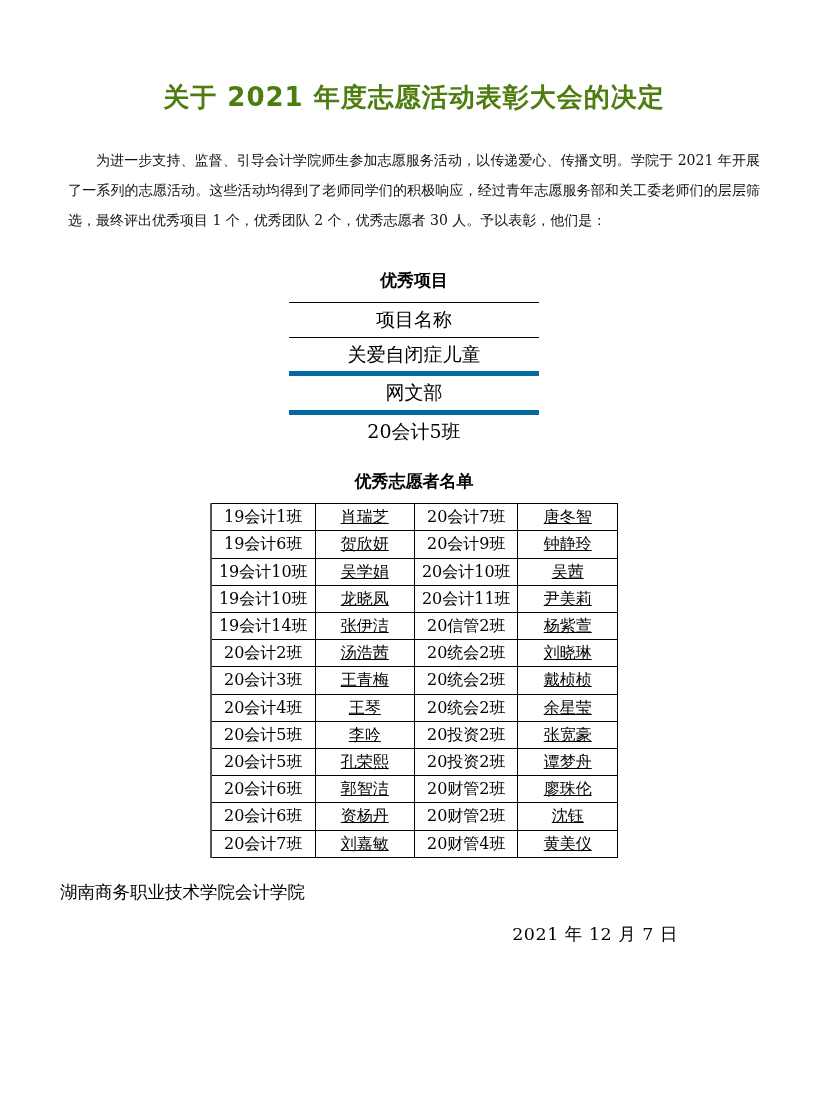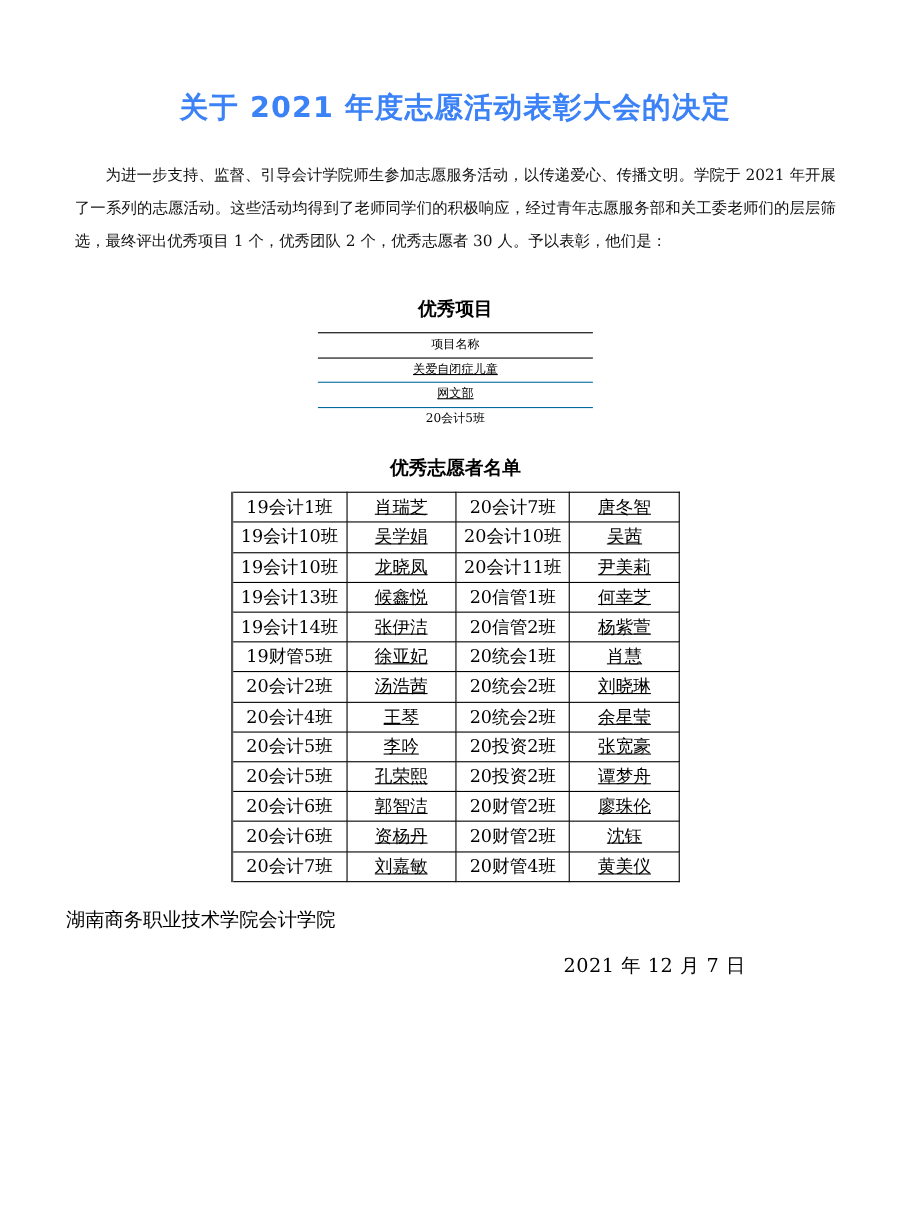--- a/index.html
+++ b/index.html
@@ -21,21 +21,21 @@
     padding: 62px 60px 20px 60px;
     background: #ffffff;
   }
   .doc-title {
     text-align: center;
     font-family: "DejaVu Sans", "Liberation Sans", sans-serif;
     font-weight: bold;
     font-size: 26px;
     letter-spacing: 1px;
     margin: 18px 0 30px 0;
-    color: #3b82f6;
+    color: #4d7c0f;
   }
   .body-para {
     font-size: 14px;
     line-height: 2.15;
     text-align: justify;
     text-indent: 2em;
     margin: 0 8px 0 8px;
     color: #111;
   }
   .section-heading {
@@ -49,31 +49,30 @@
     margin-top: 22px;
   }
   
   .ruled-table {
     margin: 0 auto;
     border-collapse: collapse;
     width: 250px;
   }
   .ruled-table td {
     text-align: center;
-    font-size: 11px;
+    font-size: 19px;
     padding: 2px 0 3px 0;
     line-height: 1.5;
   }
   .ruled-table tr.top td {
     border-top: 1.4px solid #000;
     border-bottom: 1px solid #000;
   }
   .ruled-table tr.mid td {
-    border-bottom: 1px solid #0369a1;
-    text-decoration: underline;
+    border-bottom: 5px solid #0369a1;
   }
   .ruled-table tr.last td {
     border-bottom: none;
   }
   
   .vol-table {
     margin: 6px auto 0 auto;
     border-collapse: collapse;
     width: 408px;
     border-left: 2px solid #555;
@@ -141,56 +140,56 @@
   <div class="section-heading tight">优秀志愿者名单</div>
   <table class="vol-table">
     <tbody>
       <tr>
         <td class="cls">19会计1班</td>
         <td class="nm">肖瑞芝</td>
         <td class="cls">20会计7班</td>
         <td class="nm">唐冬智</td>
       </tr>
       <tr>
+        <td class="cls">19会计6班</td>
+        <td class="nm">贺欣妍</td>
+        <td class="cls">20会计9班</td>
+        <td class="nm">钟静玲</td>
+      </tr>
+      <tr>
         <td class="cls">19会计10班</td>
         <td class="nm">吴学娟</td>
         <td class="cls">20会计10班</td>
         <td class="nm">吴茜</td>
       </tr>
       <tr>
         <td class="cls">19会计10班</td>
         <td class="nm">龙晓凤</td>
         <td class="cls">20会计11班</td>
         <td class="nm">尹美莉</td>
       </tr>
       <tr>
-        <td class="cls">19会计13班</td>
-        <td class="nm">候鑫悦</td>
-        <td class="cls">20信管1班</td>
-        <td class="nm">何幸芝</td>
-      </tr>
-      <tr>
         <td class="cls">19会计14班</td>
         <td class="nm">张伊洁</td>
         <td class="cls">20信管2班</td>
         <td class="nm">杨紫萱</td>
       </tr>
       <tr>
-        <td class="cls">19财管5班</td>
-        <td class="nm">徐亚妃</td>
-        <td class="cls">20统会1班</td>
-        <td class="nm">肖慧</td>
-      </tr>
-      <tr>
         <td class="cls">20会计2班</td>
         <td class="nm">汤浩茜</td>
         <td class="cls">20统会2班</td>
         <td class="nm">刘晓琳</td>
       </tr>
       <tr>
+        <td class="cls">20会计3班</td>
+        <td class="nm">王青梅</td>
+        <td class="cls">20统会2班</td>
+        <td class="nm">戴桢桢</td>
+      </tr>
+      <tr>
         <td class="cls">20会计4班</td>
         <td class="nm">王琴</td>
         <td class="cls">20统会2班</td>
         <td class="nm">余星莹</td>
       </tr>
       <tr>
         <td class="cls">20会计5班</td>
         <td class="nm">李吟</td>
         <td class="cls">20投资2班</td>
         <td class="nm">张宽豪</td>

